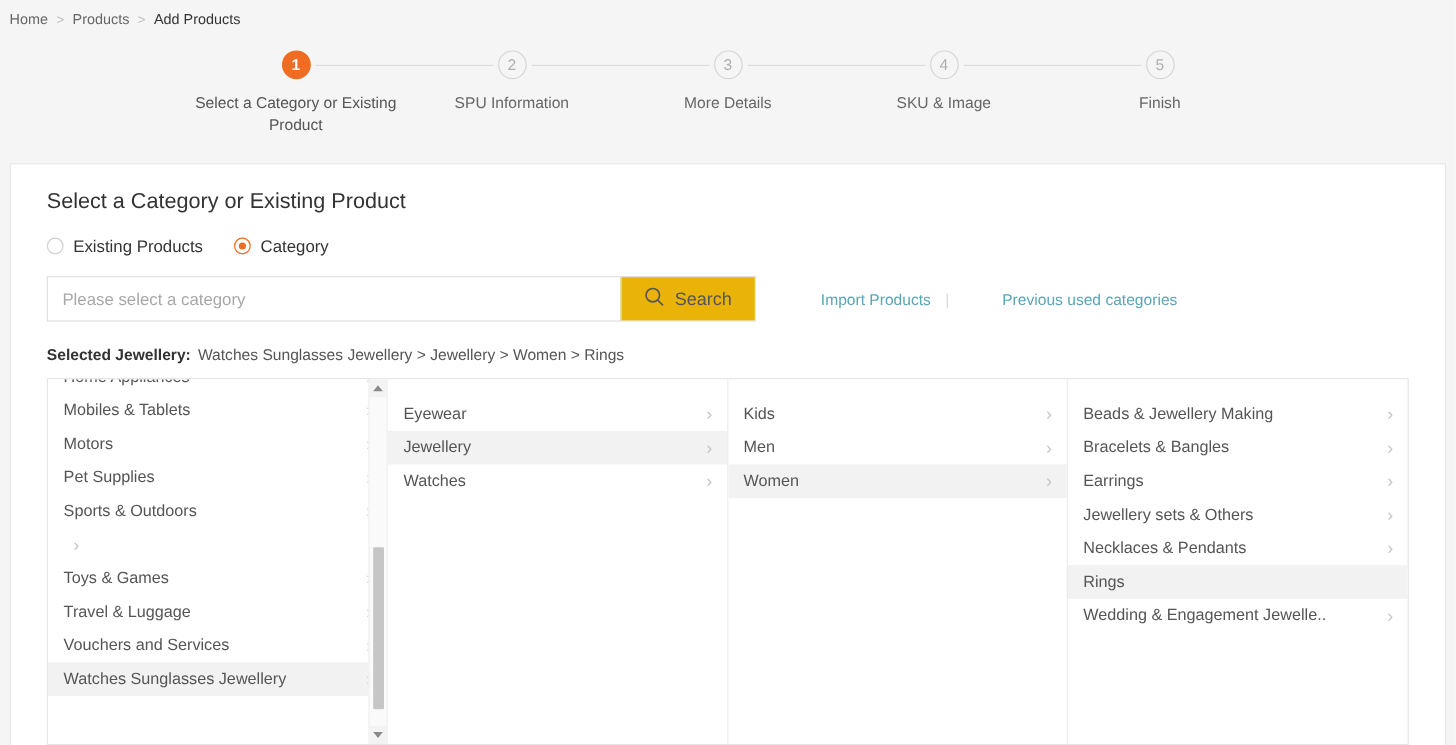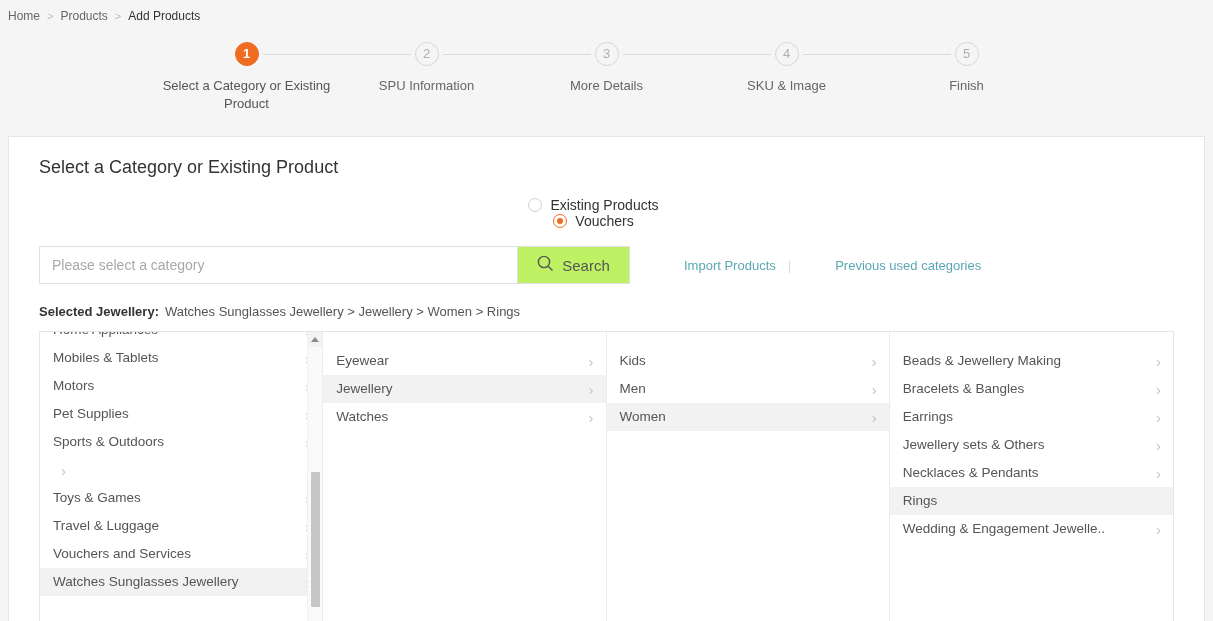--- a/index.html
+++ b/index.html
@@ -96,21 +96,20 @@
     margin: 0;
   }
 
   
   .radio-row {
     margin-top: 19px;
     display: flex;
     align-items: center;
     font-size: 14px;
     color: #333;
-    flex-direction: column;
   }
   .radio-item { display: flex; align-items: center; cursor: pointer; margin-right: 26px; }
   .radio-dot {
     width: 14px; height: 14px;
     border-radius: 50%;
     border: 1px solid #d0d0d0;
     background: #fff;
     margin-right: 8px;
     position: relative;
     flex: none;
@@ -146,21 +145,21 @@
     outline: none;
     padding: 0 12px;
     font-size: 14px;
     color: #b91c1c;
     font-family: "Liberation Sans", sans-serif;
     background: transparent;
   }
   .search-input::placeholder { color: #a8a8a8; }
   .search-btn {
     width: 112px;
-    background: #bef264;
+    background: #eab308;
     border: none;
     border-left: 1px solid #e0e0e0;
     display: flex;
     align-items: center;
     justify-content: center;
     gap: 8px;
     font-size: 15px;
     color: #555;
     cursor: pointer;
     font-family: "Liberation Sans", sans-serif;
@@ -300,21 +299,21 @@
 
   <h1 class="card-title">Select a Category or Existing Product</h1>
 
   <div class="radio-row" id="radio-row">
       <div class="radio-item">
         <span class="radio-dot"></span>
         <span>Existing Products</span>
       </div>
       <div class="radio-item checked">
         <span class="radio-dot"></span>
-        <span>Vouchers</span>
+        <span>Category</span>
       </div>
     </div>
 
   <div class="search-row">
     <div class="search-box">
       <input class="search-input" type="text" placeholder="Please select a category" style="">
       <button class="search-btn">
         <span class="magnifier">
           <svg width="17" height="17" viewBox="0 0 17 17">
             <circle cx="7" cy="7" r="5.6" fill="none" stroke="#555" stroke-width="1.4"></circle>

